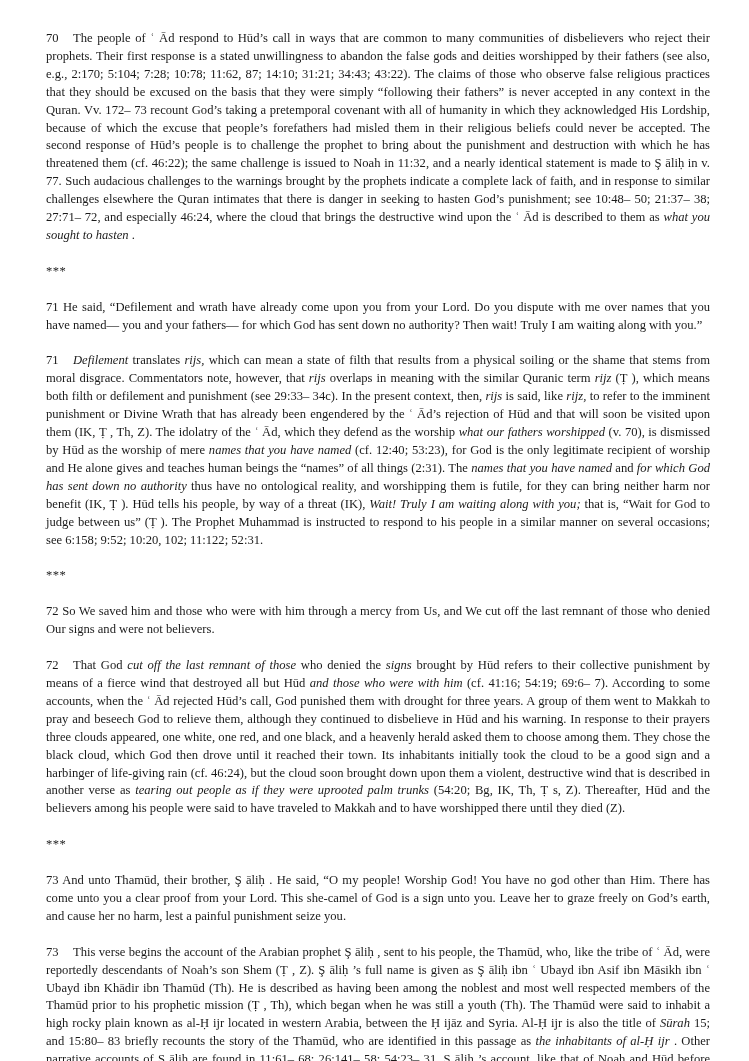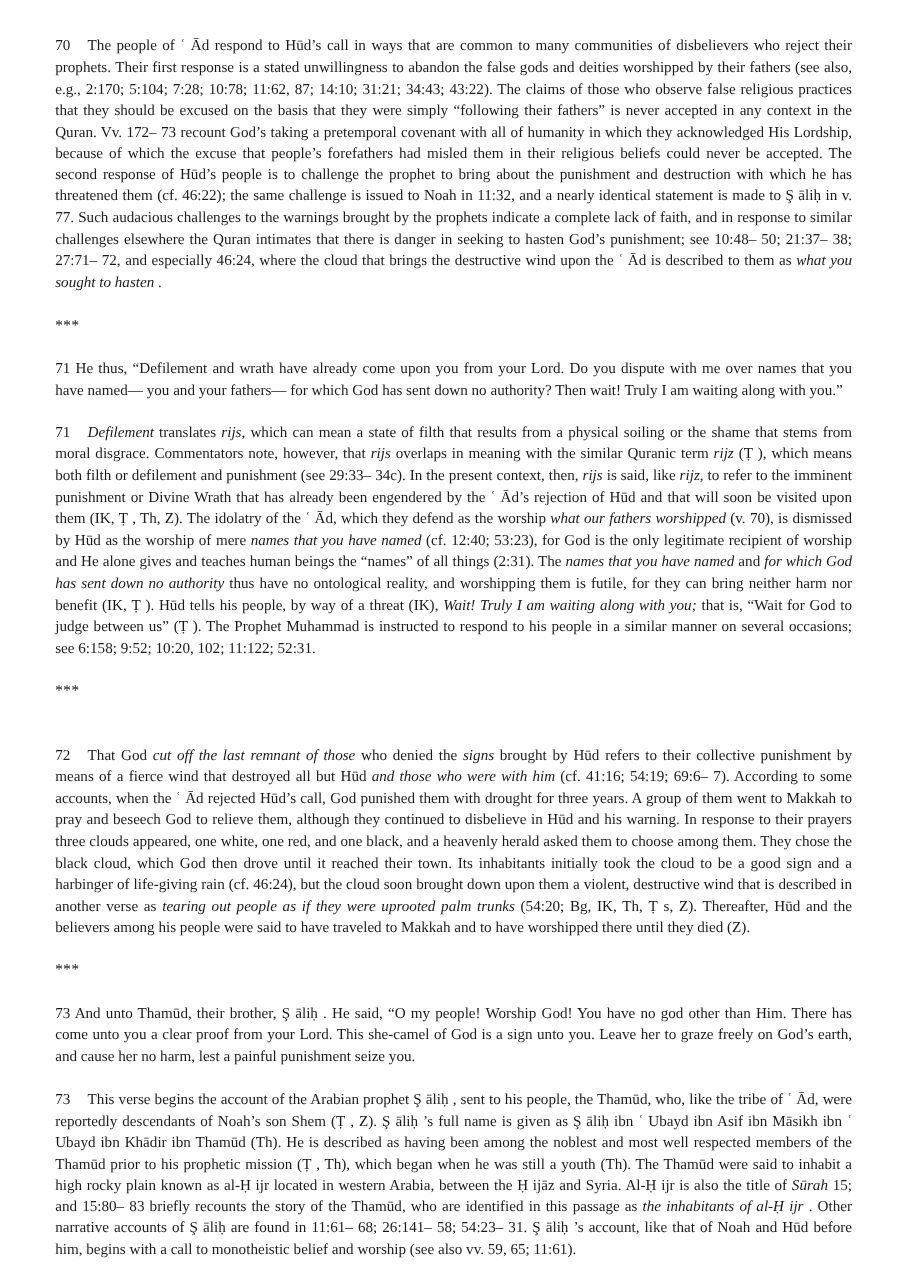--- a/index.html
+++ b/index.html
@@ -54,26 +54,27 @@
 </style>
 </head>
 <body>
 
 <div class="page">
   <div id="content">
       <p class="block commentary"><span class="num-tab">70</span><span>The people of ʿ Ād respond to Hūd’s call in ways that are common to many communities of disbelievers who reject their prophets. Their first response is a stated unwillingness to abandon the false gods and deities worshipped by their fathers (see also, e.g., 2:170; 5:104; 7:28; 10:78; 11:62, 87; 14:10; 31:21; 34:43; 43:22). The claims of those who observe false religious practices that they should be excused on the basis that they were simply “following their fathers” is never accepted in any context in the Quran. Vv. 172– 73 recount God’s taking a pretemporal covenant with all of humanity in which they acknowledged His Lordship, because of which the excuse that people’s forefathers had misled them in their religious beliefs could never be accepted. The second response of Hūd’s people is to challenge the prophet to bring about the punishment and destruction with which he has threatened them (cf. 46:22); the same challenge is issued to Noah in 11:32, and a nearly identical statement is made to Ş āliḥ in v. 77. Such audacious challenges to the warnings brought by the prophets indicate a complete lack of faith, and in response to similar challenges elsewhere the Quran intimates that there is danger in seeking to hasten God’s punishment; see 10:48– 50; 21:37– 38; 27:71– 72, and especially 46:24, where the cloud that brings the destructive wind upon the ʿ Ād is described to them as </span><em>what you sought to hasten</em><span> .</span></p>
       <div class="gap-md"></div>
       <p class="sep">***</p>
       <div class="gap-md"></div>
-      <p class="block verse"><span>71</span> <span>He thus, “Defilement and wrath have already come upon you from your Lord. Do you dispute with me over names that you have named— you and your fathers— for which God has sent down no authority? Then wait! Truly I am waiting along with you.”</span></p>
+      <p class="block verse"><span>71</span> <span>He said, “Defilement and wrath have already come upon you from your Lord. Do you dispute with me over names that you have named— you and your fathers— for which God has sent down no authority? Then wait! Truly I am waiting along with you.”</span></p>
       <div class="gap-sm"></div>
       <p class="block commentary"><span class="num-tab">71</span><em>Defilement</em><span> translates </span><em>rijs,</em><span> which can mean a state of filth that results from a physical soiling or the shame that stems from moral disgrace. Commentators note, however, that </span><em>rijs</em><span> overlaps in meaning with the similar Quranic term </span><em>rijz</em><span> (Ṭ ), which means both filth or defilement and punishment (see 29:33– 34c). In the present context, then, </span><em>rijs</em><span> is said, like </span><em>rijz,</em><span> to refer to the imminent punishment or Divine Wrath that has already been engendered by the ʿ Ād’s rejection of Hūd and that will soon be visited upon them (IK, Ṭ , Th, Z). The idolatry of the ʿ Ād, which they defend as the worship </span><em>what our fathers worshipped</em><span> (v. 70), is dismissed by Hūd as the worship of mere </span><em>names that you have named</em><span> (cf. 12:40; 53:23), for God is the only legitimate recipient of worship and He alone gives and teaches human beings the “names” of all things (2:31). The </span><em>names that you have named</em><span> and </span><em>for which God has sent down no authority</em><span> thus have no ontological reality, and worshipping them is futile, for they can bring neither harm nor benefit (IK, Ṭ ). Hūd tells his people, by way of a threat (IK), </span><em>Wait! Truly I am waiting along with you;</em><span> that is, “Wait for God to judge between us” (Ṭ ). The Prophet Muhammad is instructed to respond to his people in a similar manner on several occasions; see 6:158; 9:52; 10:20, 102; 11:122; 52:31.</span></p>
       <div class="gap-md"></div>
       <p class="sep">***</p>
       <div class="gap-md"></div>
+      <p class="block verse"><span>72</span> <span>So We saved him and those who were with him through a mercy from Us, and We cut off the last remnant of those who denied Our signs and were not believers.</span></p>
       <div class="gap-sm"></div>
       <p class="block commentary"><span class="num-tab">72</span><span>That God </span><em>cut off the last remnant of those</em><span> who denied the </span><em>signs</em><span> brought by Hūd refers to their collective punishment by means of a fierce wind that destroyed all but Hūd </span><em>and those who were with him</em><span> (cf. 41:16; 54:19; 69:6– 7). According to some accounts, when the ʿ Ād rejected Hūd’s call, God punished them with drought for three years. A group of them went to Makkah to pray and beseech God to relieve them, although they continued to disbelieve in Hūd and his warning. In response to their prayers three clouds appeared, one white, one red, and one black, and a heavenly herald asked them to choose among them. They chose the black cloud, which God then drove until it reached their town. Its inhabitants initially took the cloud to be a good sign and a harbinger of life-giving rain (cf. 46:24), but the cloud soon brought down upon them a violent, destructive wind that is described in another verse as </span><em>tearing out people as if they were uprooted palm trunks</em><span> (54:20; Bg, IK, Th, Ṭ s, Z). Thereafter, Hūd and the believers among his people were said to have traveled to Makkah and to have worshipped there until they died (Z).</span></p>
       <div class="gap-md"></div>
       <p class="sep">***</p>
       <div class="gap-md"></div>
       <p class="block verse"><span>73</span> <span>And unto Thamūd, their brother, Ş āliḥ . He said, “O my people! Worship God! You have no god other than Him. There has come unto you a clear proof from your Lord. This she-camel of God is a sign unto you. Leave her to graze freely on God’s earth, and cause her no harm, lest a painful punishment seize you.</span></p>
       <div class="gap-sm"></div>
       <p class="block commentary"><span class="num-tab">73</span><span>This verse begins the account of the Arabian prophet Ş āliḥ , sent to his people, the Thamūd, who, like the tribe of ʿ Ād, were reportedly descendants of Noah’s son Shem (Ṭ , Z). Ş āliḥ ’s full name is given as Ş āliḥ ibn ʿ Ubayd ibn Asif ibn Māsikh ibn ʿ Ubayd ibn Khādir ibn Thamūd (Th). He is described as having been among the noblest and most well respected members of the Thamūd prior to his prophetic mission (Ṭ , Th), which began when he was still a youth (Th). The Thamūd were said to inhabit a high rocky plain known as al-Ḥ ijr located in western Arabia, between the Ḥ ijāz and Syria. Al-Ḥ ijr is also the title of </span><em>Sūrah</em><span> 15; and 15:80– 83 briefly recounts the story of the Thamūd, who are identified in this passage as </span><em>the inhabitants of al-Ḥ ijr</em><span> . Other narrative accounts of Ş āliḥ are found in 11:61– 68; 26:141– 58; 54:23– 31. Ş āliḥ ’s account, like that of Noah and Hūd before him, begins with a call to monotheistic belief and worship (see also vv. 59, 65; 11:61).</span></p>
     </div>
 </div>

